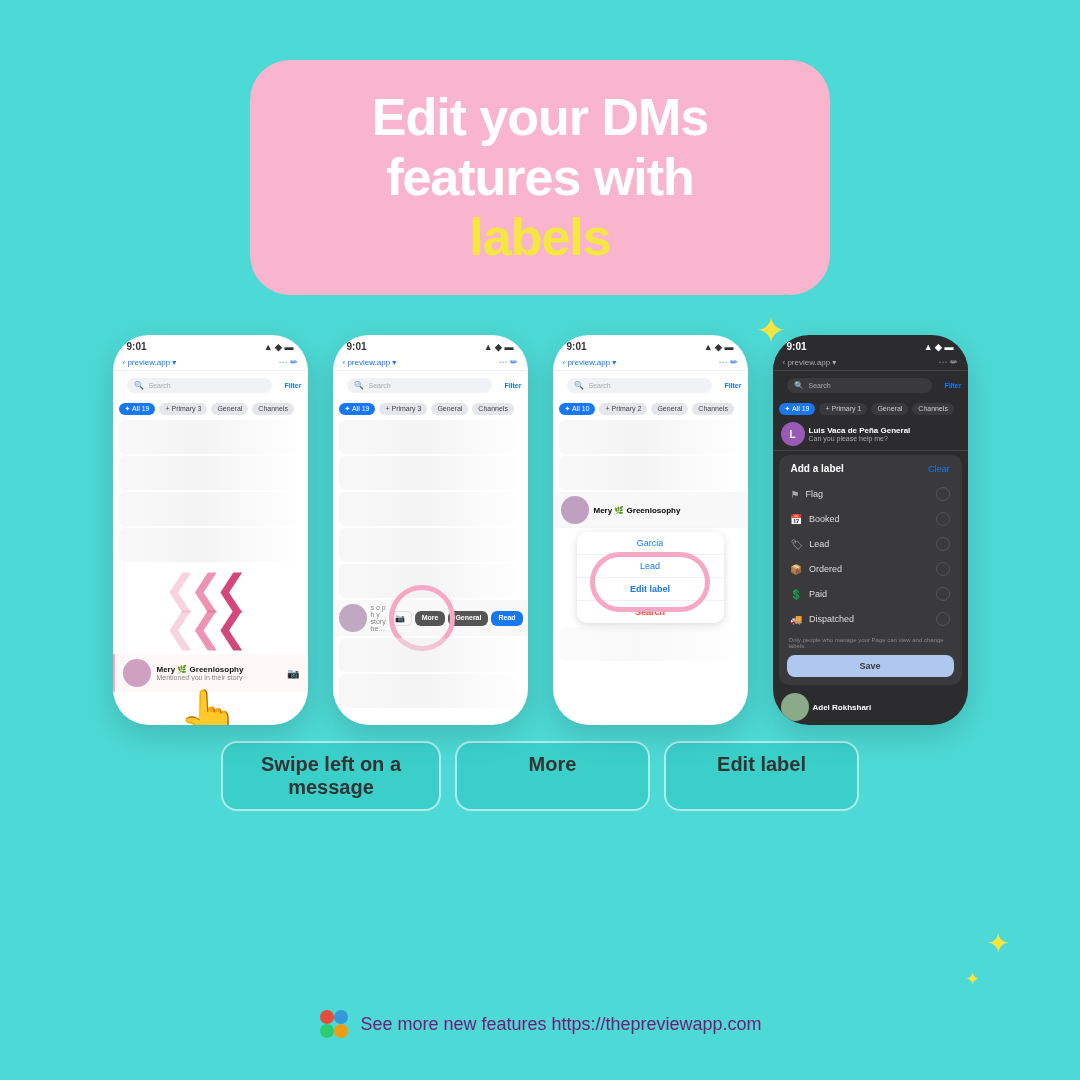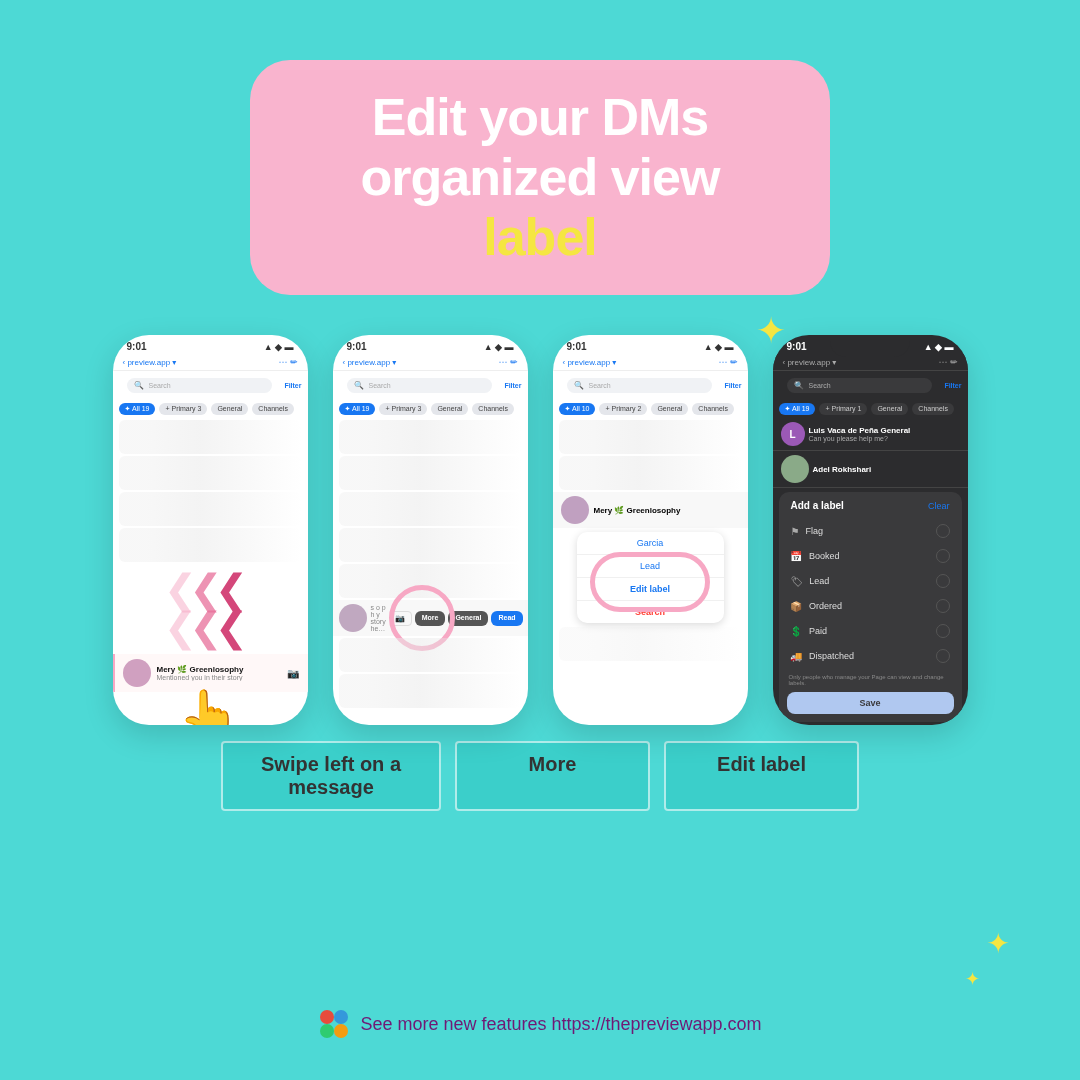--- a/index.html
+++ b/index.html
@@ -254,21 +254,21 @@
       display: flex;
       flex-direction: row;
       justify-content: center;
       gap: 14px;
       margin-top: 16px;
       width: 780px;
     }
 
     .step-label {
       background: #3bcfca;
-      border-radius: 4px;
+      border-radius: 16px;
       padding: 10px 16px;
       text-align: center;
       font-size: 20px;
       font-weight: 900;
       color: #333;
       border: 2.5px solid rgba(255,255,255,0.6);
     }
 
     
     .footer-section {
@@ -307,21 +307,21 @@
 <div class="main-container">
 
   <div class="sparkle" style="top: 310px; left: 756px; font-size: 36px;">✦</div>
   <div class="sparkle" style="top: 360px; left: 796px; font-size: 22px;">✦</div>
   <div class="sparkle" style="bottom: 120px; right: 70px; font-size: 28px;">✦</div>
   <div class="sparkle" style="bottom: 90px; right: 100px; font-size: 18px;">✦</div>
 
   <div class="header-section" style="background: #f9b4ce;">
     <div class="header-title">
       <span>Edit your DMs</span><br>
-      <span>organized view </span><span class="highlight">label</span>
+      <span>features with </span><span class="highlight">labels</span>
     </div>
   </div>
 
   <div class="phones-section">
 
     <div class="phone-frame light" style="position:relative;">
       <div class="phone-notch"></div>
       <div class="phone-screen">
 
         <div class="status-bar">
@@ -507,28 +507,20 @@
           <div class="filter-tab">Channels</div>
         </div>
 
         <div style="display:flex;align-items:center;padding:4px 8px;gap:4px;border-bottom:1px solid #444;">
           <div style="width:24px;height:24px;border-radius:50%;background:#9b59b6;display:flex;align-items:center;justify-content:center;font-size:10px;font-weight:700;color:white;flex-shrink:0;">L</div>
           <div>
             <div style="font-size:8px;font-weight:600;color:#fff;">Luis Vaca de Peña General</div>
             <div style="font-size:7px;color:#aaa;">Can you please help me?</div>
           </div>
         </div>
-        <div style="display:flex;align-items:center;padding:4px 8px;gap:4px;border-bottom:1px solid #444;">
-          <div class="avatar-circle" style="background:#8aaa88;"></div>
-          <div>
-            <div style="font-size:8px;font-weight:600;color:#fff;">Adel Rokhshari</div>
-            <div style="font-size:7px;color:#aaa;"></div>
-          </div>
-        </div>
-
         <div style="background:#3a3a3c; margin:4px 6px; border-radius:10px; padding:8px;">
           <div class="panel-header">
             <span class="panel-title">Add a label</span>
             <span class="panel-clear">Clear</span>
           </div>
 
           <div class="label-item">
             <div class="label-left">
               <span style="font-size:10px;color:#aaa;">⚑</span>
               <span class="label-name">Flag</span>
@@ -566,20 +558,28 @@
           <div class="label-item" style="border-bottom:none;">
             <div class="label-left">
               <span style="font-size:10px;color:#aaa;">🚚</span>
               <span class="label-name">Dispatched</span>
             </div>
             <div class="label-radio"></div>
           </div>
           <div style="font-size:6px;color:#888;margin-top:6px;padding:0 2px;">Only people who manage your Page can view and change labels.</div>
 
           <div style="background:#b0c8f0;border-radius:8px;padding:6px;text-align:center;margin-top:6px;font-size:9px;color:#3a3a3c;font-weight:600;">Save</div>
+        </div>
+
+        <div style="display:flex;align-items:center;padding:4px 8px;gap:4px;border-bottom:1px solid #444;">
+          <div class="avatar-circle" style="background:#8aaa88;"></div>
+          <div>
+            <div style="font-size:8px;font-weight:600;color:#fff;">Adel Rokhshari</div>
+            <div style="font-size:7px;color:#aaa;"></div>
+          </div>
         </div>
 
       </div>
     </div>
 
   </div>
 
   <div class="step-labels">
     <div class="step-label" style="width:220px;">
       <span>Swipe left on a message</span>

